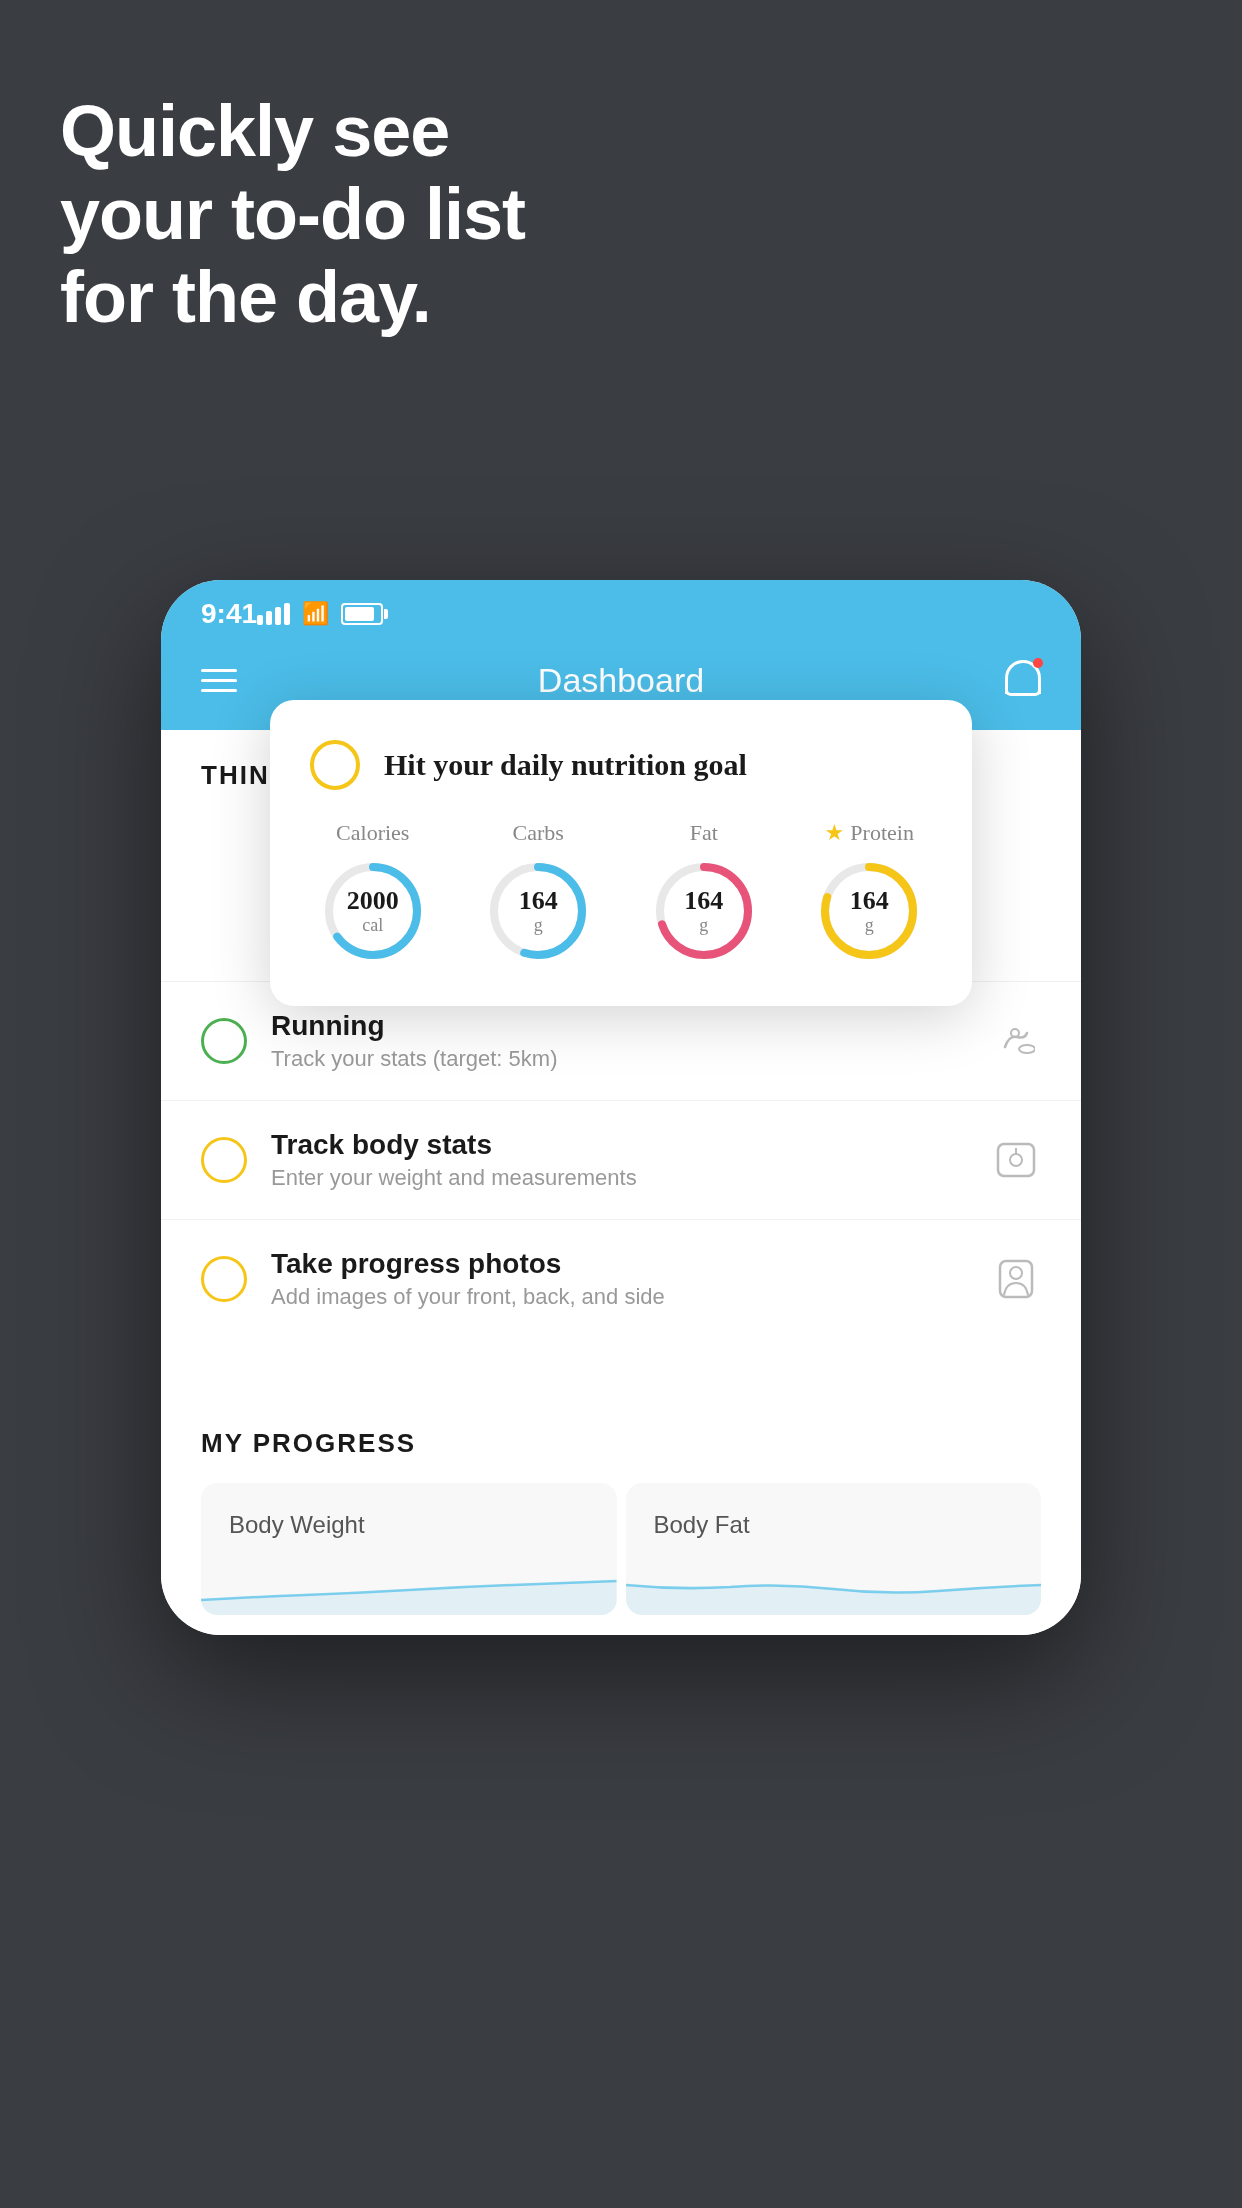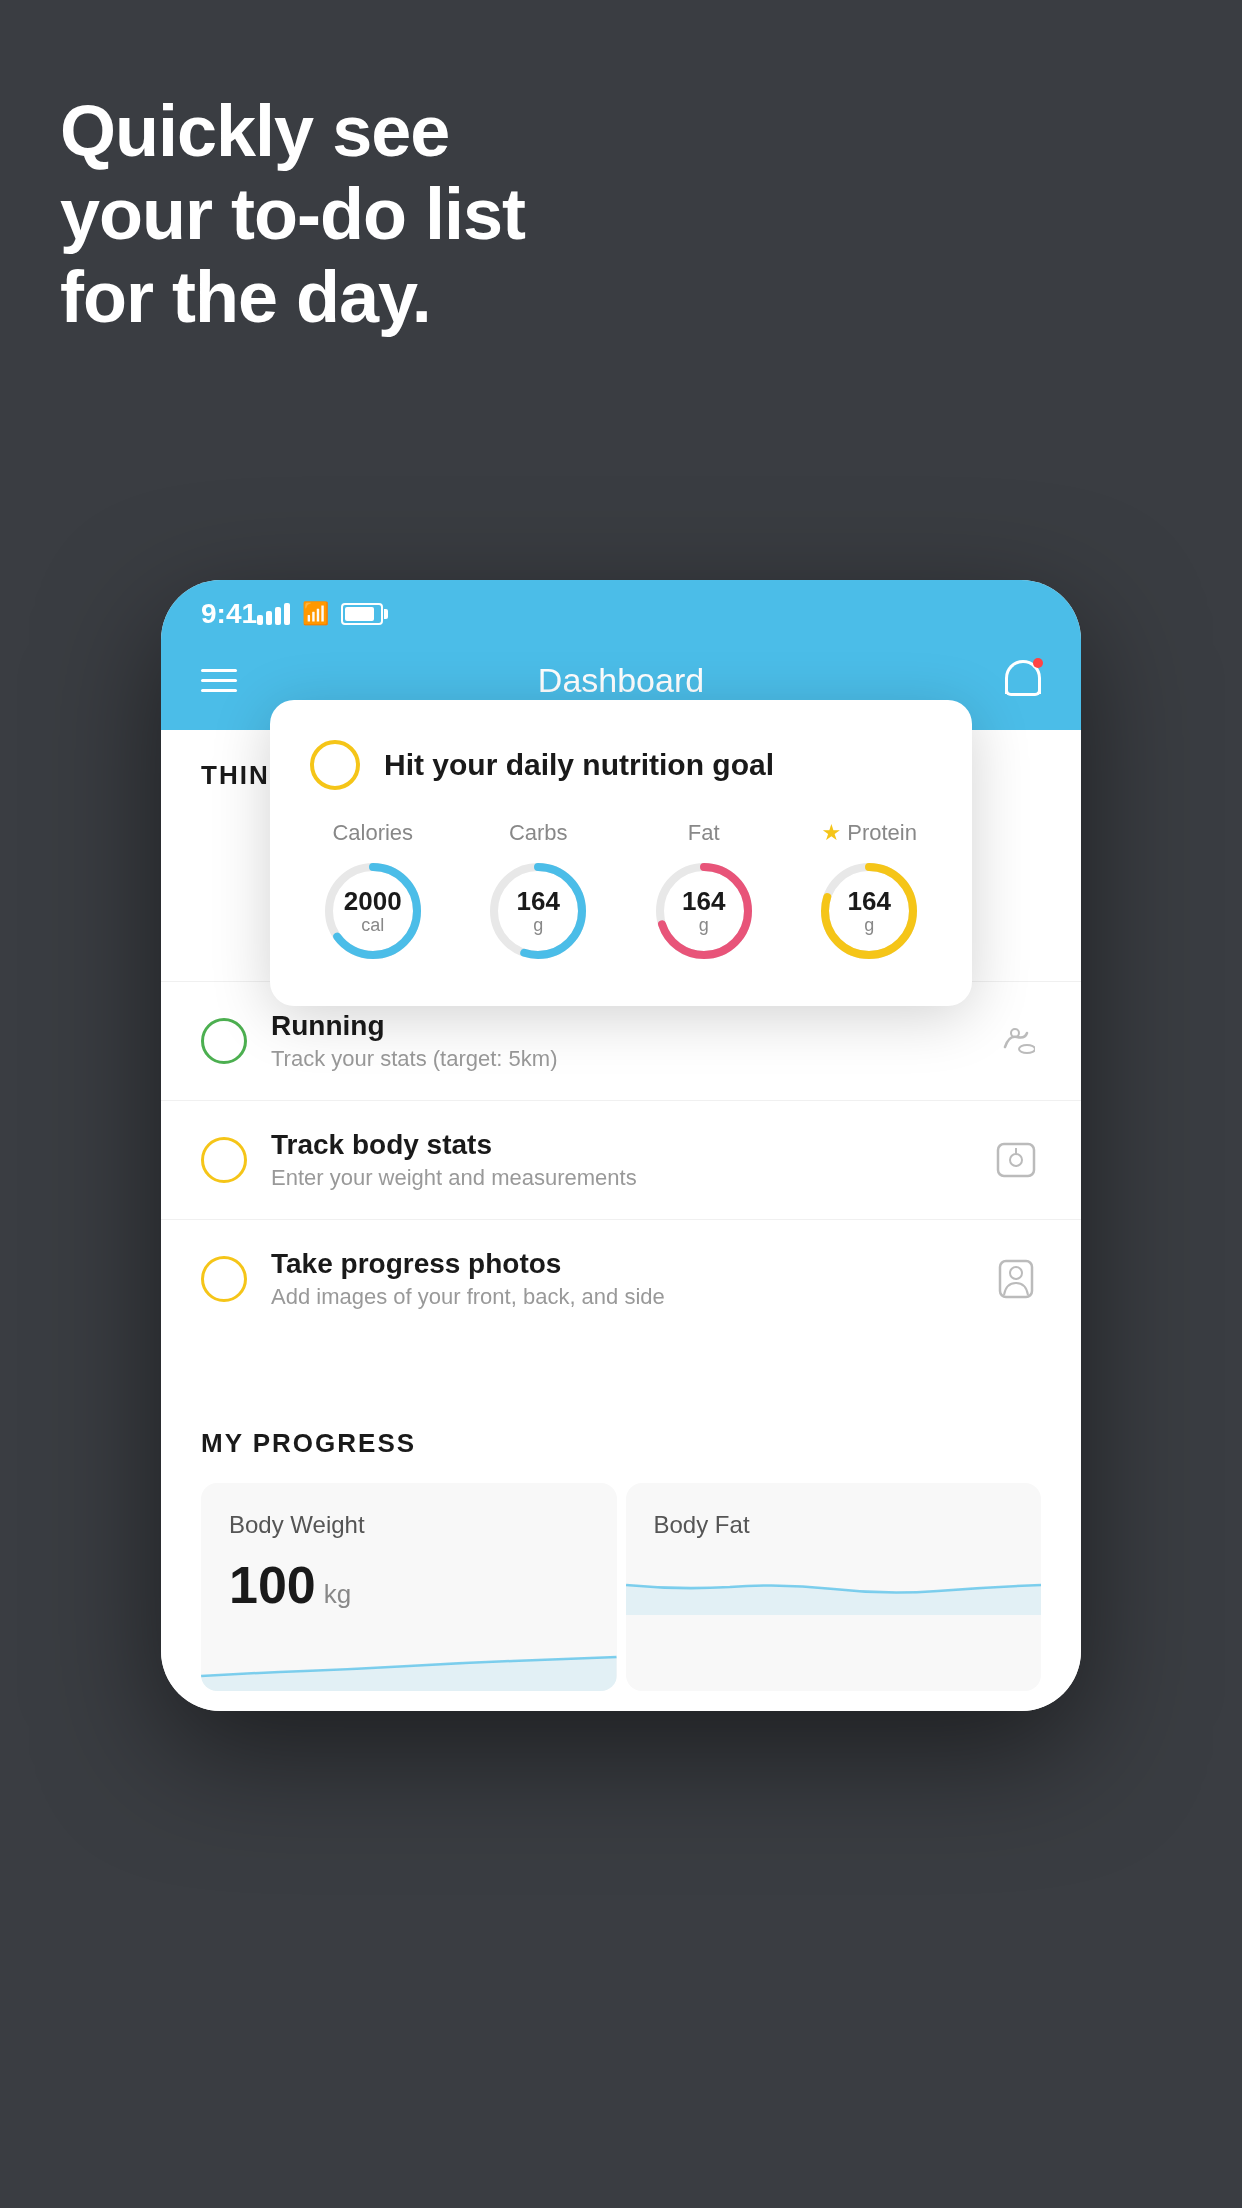--- a/index.html
+++ b/index.html
@@ -193,20 +193,21 @@
       position: absolute;
       top: -30px;
       left: 50%;
       transform: translateX(-50%);
       width: 702px;
       background: #ffffff;
       border-radius: 24px;
       padding: 40px;
       box-shadow: 0 10px 60px rgba(0,0,0,0.18);
       z-index: 10;
+      font-family: Liberation Serif, serif;
     }
 
     .card-title-row {
       display: flex;
       align-items: center;
       gap: 24px;
       margin-bottom: 30px;
     }
 
     .circle-check {
@@ -559,24 +560,20 @@
     </div>
 
     <div style="height:50px"></div>
 
     <div class="progress-section">
       <div class="progress-header">MY PROGRESS</div>
       <div class="progress-cards">
 
         <div class="progress-card">
           <div class="progress-card-title">Body Weight</div>
-          <div class="progress-value">
-            <span class="progress-number">100</span>
-            <span class="progress-unit">kg</span>
-          </div>
           <div class="mini-chart">
             <svg viewBox="0 0 320 60" preserveAspectRatio="none">
               <path d="M0 45 Q40 42 80 40 Q120 38 160 35 Q200 32 240 30 Q280 28 320 26" fill="none" stroke="#4bbde8" stroke-width="2.5" opacity="0.7"></path>
               <path d="M0 45 Q40 42 80 40 Q120 38 160 35 Q200 32 240 30 Q280 28 320 26 L320 60 L0 60 Z" fill="#4bbde8" opacity="0.12"></path>
             </svg>
           </div>
         </div>
 
         <div class="progress-card">
           <div class="progress-card-title">Body Fat</div>

